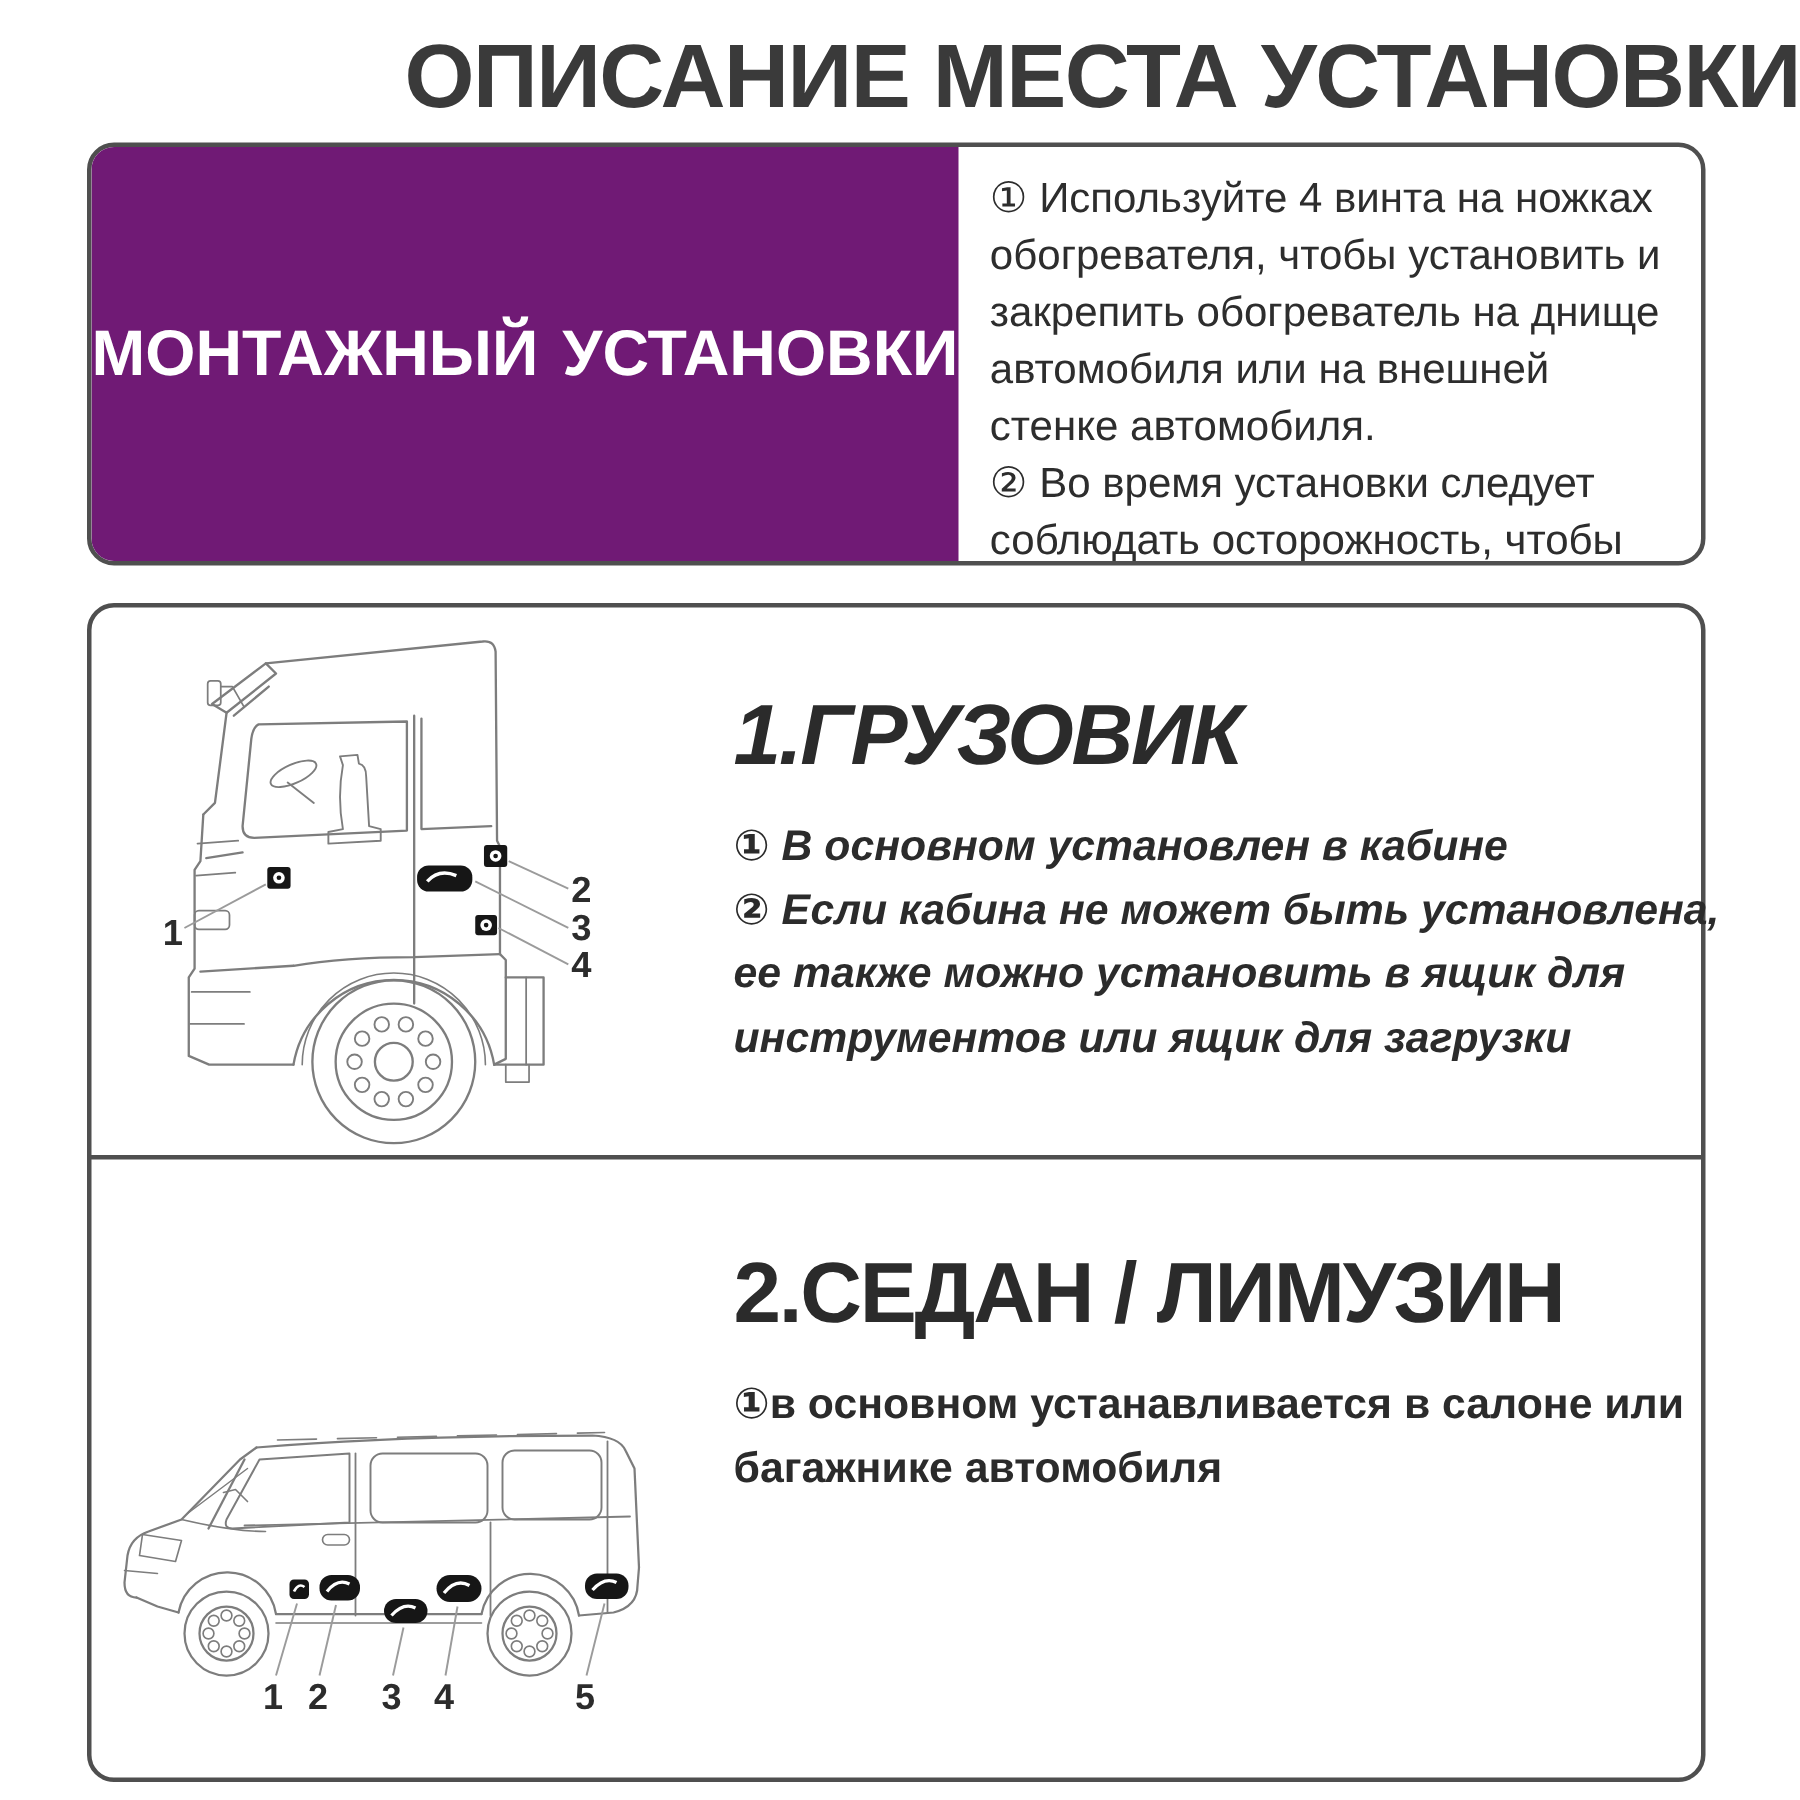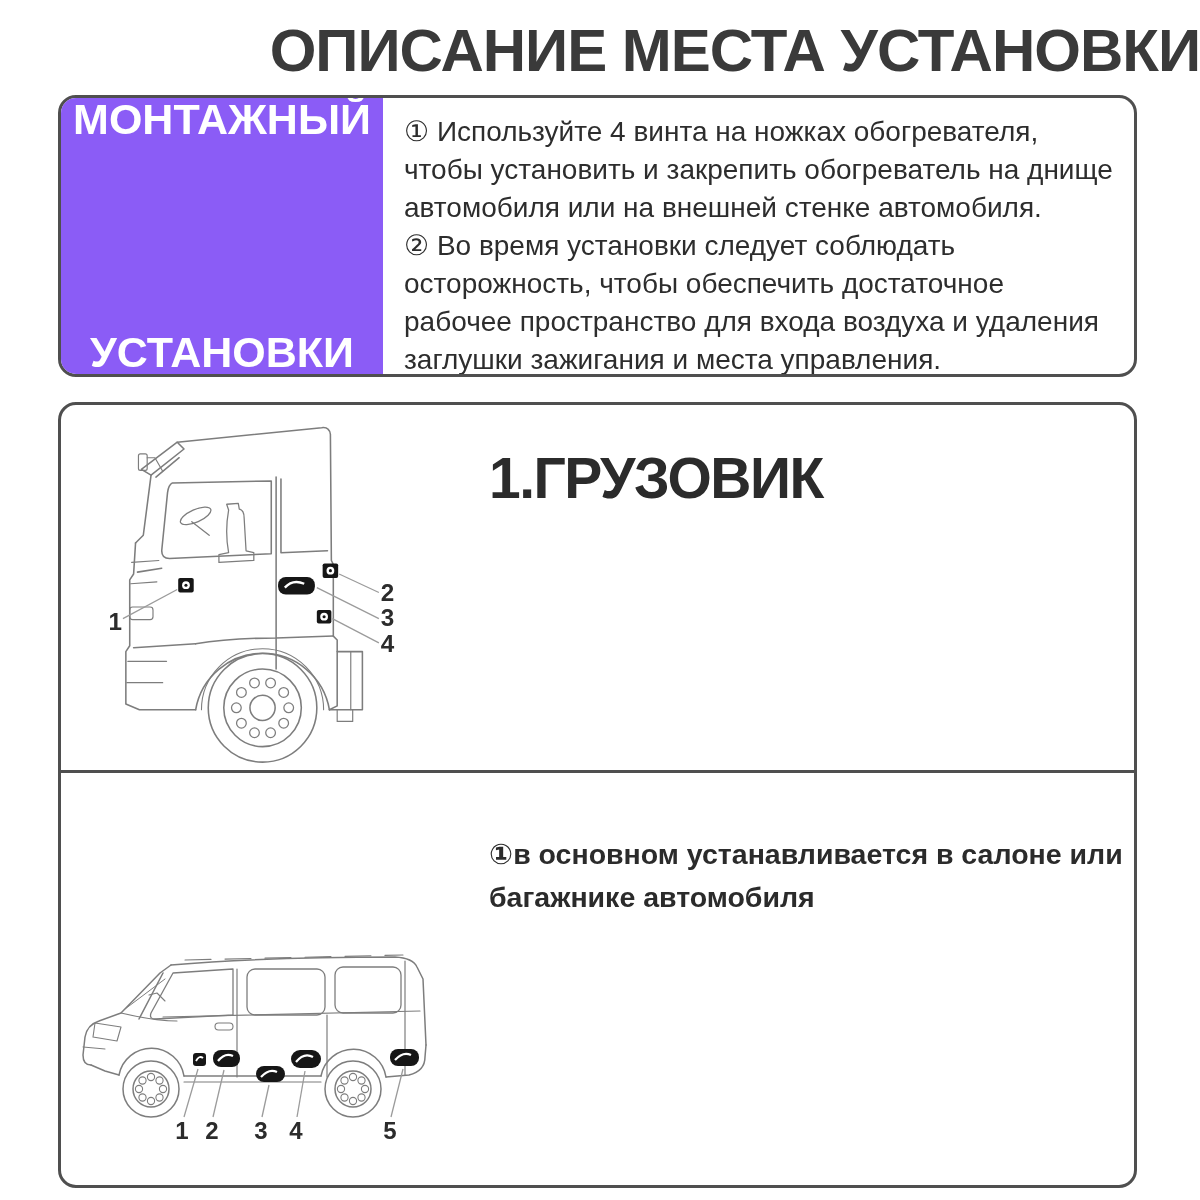--- a/index.html
+++ b/index.html
@@ -26,23 +26,23 @@
     left:58px; top:95px;
     width:1079px; height:282px;
     border:3px solid #4f4f4f;
     border-radius:18px;
     overflow:hidden;
     display:flex;
     background:#fff;
   }
   .attention-panel {
     flex:0 0 322px;
-    background:#8b5cf6;
+    background:#701a75;
     display:flex;
-    flex-direction:column;
+    flex-direction:row;
     align-items:center;
     justify-content:space-between;
     gap:16px;
   }
   .attention-panel .line {
     color:#ffffff;
     font-size:43px;
     font-weight:700;
     line-height:1;
     letter-spacing:0;
@@ -75,21 +75,21 @@
     position:absolute;
     left:22px; top:12px;
     width:330px; height:349px;
   }
   .illus-van {
     position:absolute;
     left:4px; top:524px;
     width:420px; height:230px;
   }
   .sec-text { position:absolute; left:428px; width:660px; }
-  .sec-text-1 { top:44px; }
+  .sec-text-1 { top:56px;font-style:italic; }
   .sec-text-2 { top:428px; }
   .sec-heading {
     font-size:57px;
     font-weight:700;
     letter-spacing:-1.5px;
     color:#2b2b2b;
     margin-bottom:22px;
     line-height:1.05;
   }
   .sec-points p {
@@ -200,20 +200,22 @@
       <text x="33" y="220">1</text>
       <text x="314" y="190">2</text>
       <text x="314" y="216">3</text>
       <text x="314" y="242">4</text>
     </g>
   </svg>
 
   <div class="sec-text sec-text-1">
     <h2 class="sec-heading">1.ГРУЗОВИК</h2>
     <div class="sec-points">
+      <p>① В основном установлен в кабине</p>
+      <p>② Если кабина не может быть установлена, ее также можно установить в ящик для инструментов или ящик для загрузки</p>
     </div>
   </div>
 
   <div class="divider"></div>
 
   <svg class="illus-van" viewBox="0 0 420 230">
     <g stroke="#7d7d7d" stroke-width="1.5" fill="none" stroke-linecap="round" stroke-linejoin="round">
 
       <path d="M106 36 Q200 28 330 28 Q348 29 352 38 L358 50 L361 116"></path>
       <path d="M120 31 L338 26" stroke-dasharray="26 14" stroke-width="1.1"></path>
@@ -292,18 +294,19 @@
     <g font-size="24" text-anchor="middle">
       <text x="117" y="210">1</text>
       <text x="147" y="210">2</text>
       <text x="196" y="210">3</text>
       <text x="231" y="210">4</text>
       <text x="325" y="210">5</text>
     </g>
   </svg>
 
   <div class="sec-text sec-text-2">
+    <h2 class="sec-heading">2.СЕДАН / ЛИМУЗИН</h2>
     <div class="sec-points">
       <p>①в основном устанавливается в салоне или багажнике автомобиля</p>
     </div>
   </div>
 
 </div>
 
 </body></html>

